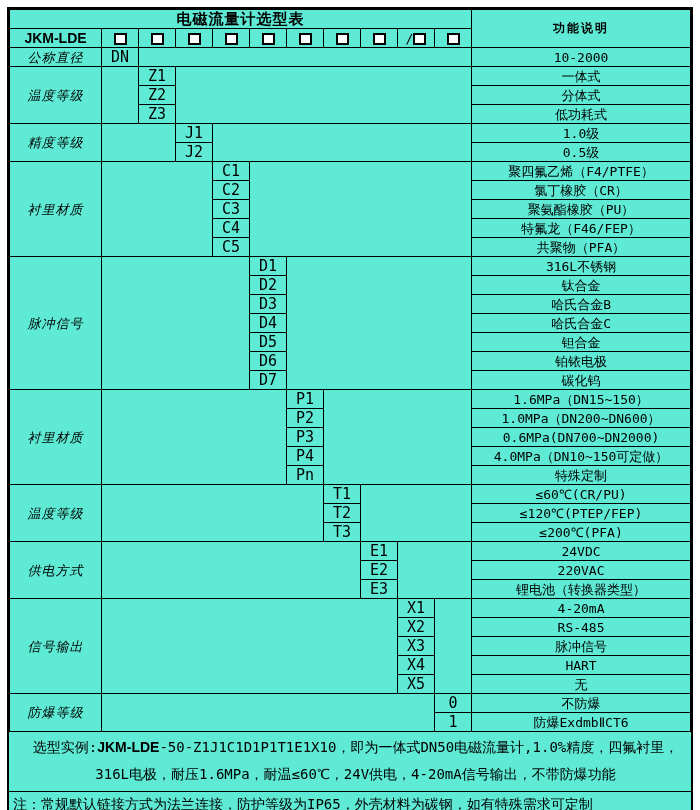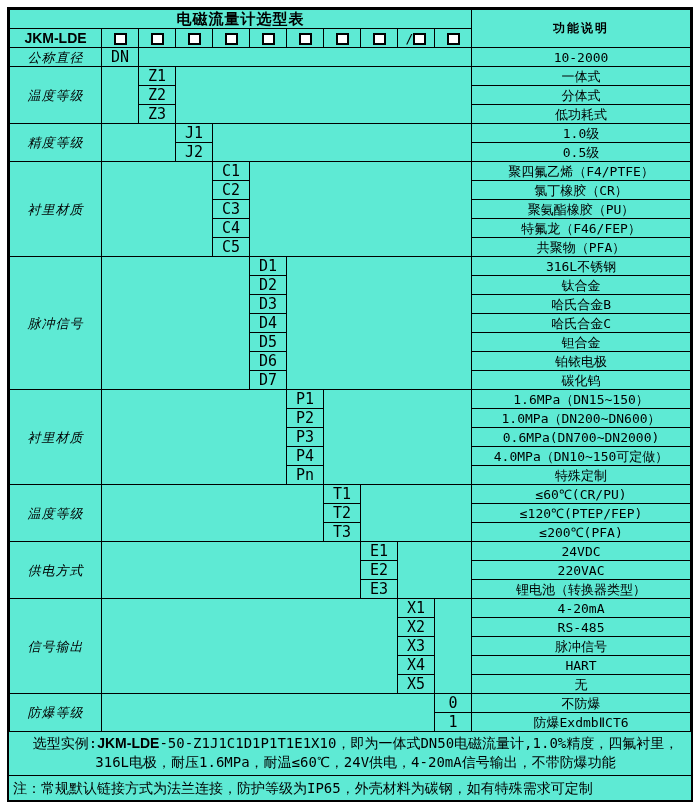--- a/index.html
+++ b/index.html
@@ -40,21 +40,21 @@
     display: inline-block;
     width: 13px; height: 12px;
     border: 2px solid #000;
     vertical-align: -2px;
     background: #fff;
   }
   .slash { font-size: 13px; }
   .example {
     padding: 2px 4px 3px 4px;
     font-size: 14px;
-    line-height: 19px;
+    line-height: 27px;
     text-align: center;
     min-height: 40px;
     margin-left: 11px;
   }
   .note {
     border-top: 1px solid #000;
     padding: 3px 4px;
     font-size: 14px;
     line-height: 18px;
     text-align: left;

